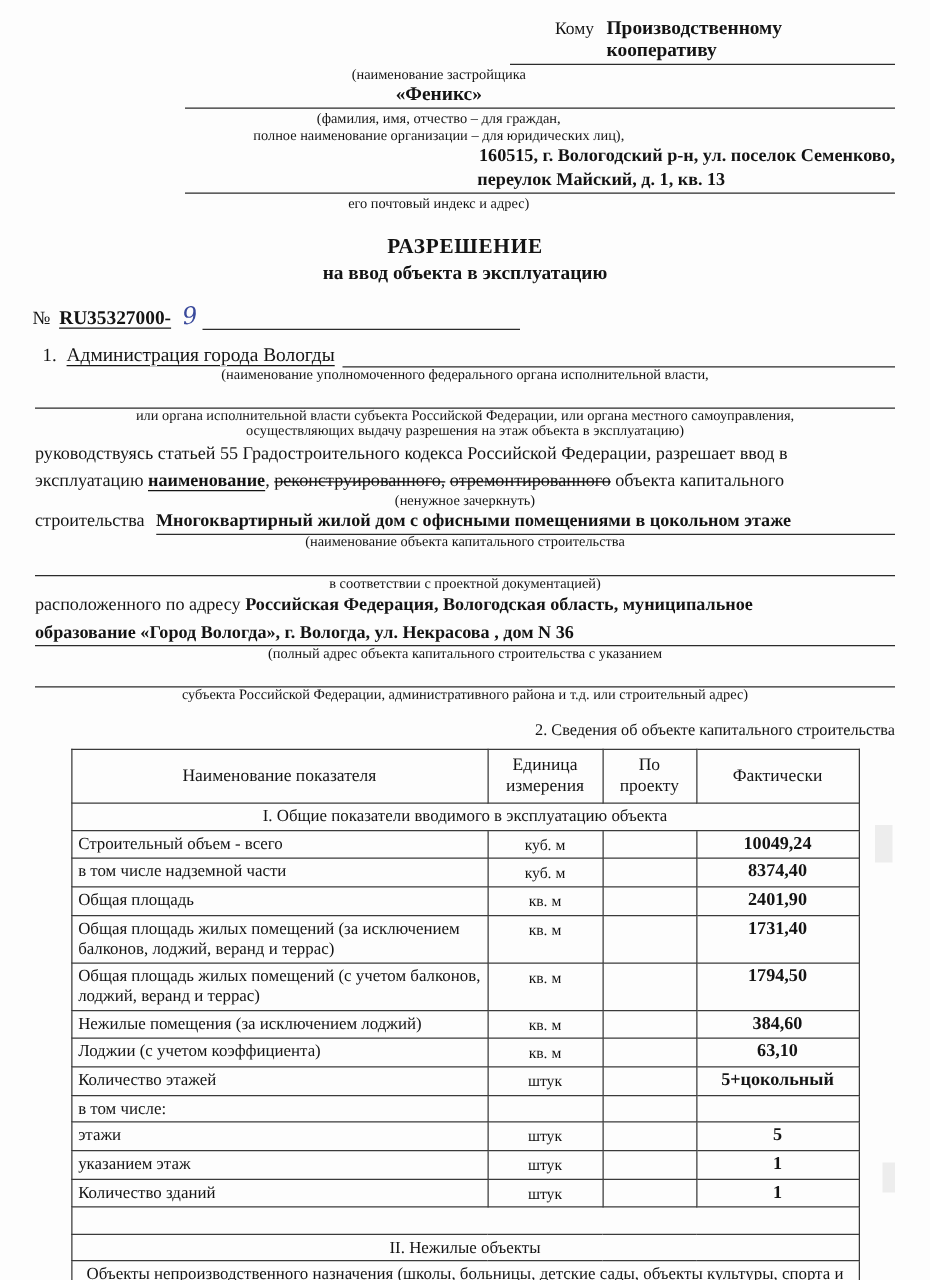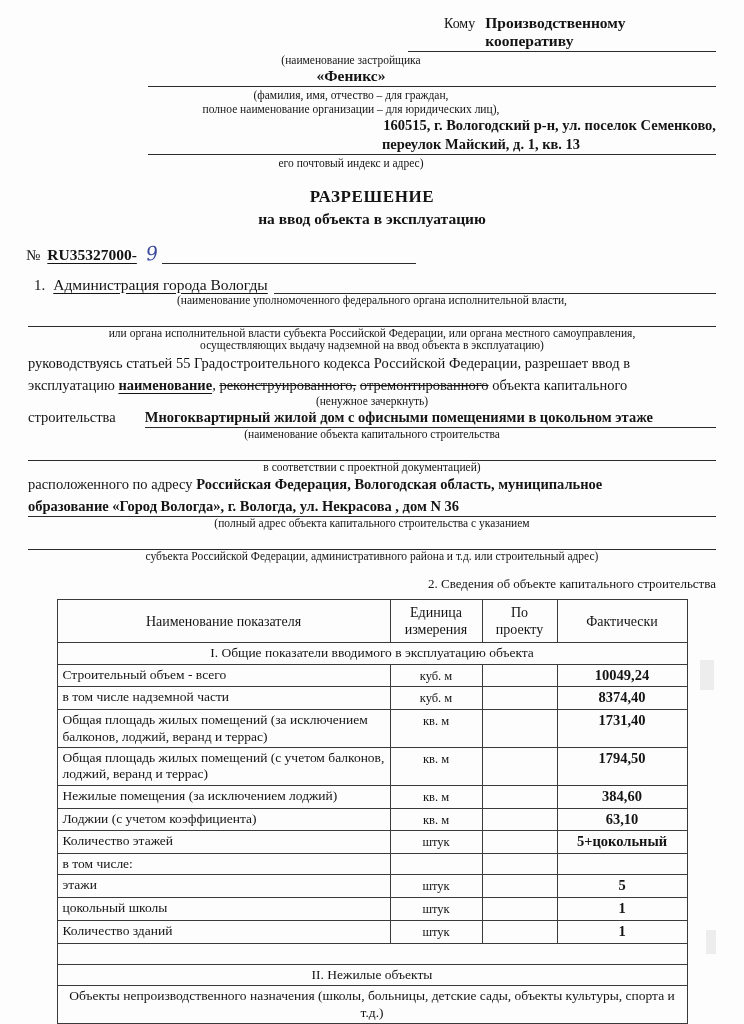--- a/index.html
+++ b/index.html
@@ -157,21 +157,20 @@
     line-height: 1.32;
     margin-top: 3px;
   }
   .para.j { text-align: left; }
   .inl-b { font-weight: bold; }
 
   .objrow {
     display: flex;
     align-items: baseline;
     margin-top: 2px;
-    gap: 20px;
   }
   .objrow .lbl { font-size: 14.5px; margin-right: 9px; white-space: nowrap; }
   .objrow .val {
     font-size: 14.5px;
     font-weight: bold;
     border-bottom: 1.2px solid #2b2b2b;
     flex: 1;
     padding-bottom: 1px;
   }
 
@@ -292,21 +291,21 @@
       <span class="idx">1.</span>
       <span class="orgname ul">Администрация города Вологды</span>
       <span class="fill"></span>
     </div>
 
     <div class="cap">(наименование уполномоченного федерального органа исполнительной власти,</div>
 
     <div class="blankrule"></div>
 
     <div class="cap">или органа исполнительной власти субъекта Российской Федерации, или органа местного самоуправления,</div>
-    <div class="cap">осуществляющих выдачу надземной на ввод объекта в эксплуатацию)</div>
+    <div class="cap">осуществляющих выдачу разрешения на этаж объекта в эксплуатацию)</div>
 
     <div class="para j">руководствуясь статьей 55 Градостроительного кодекса Российской Федерации, разрешает ввод в</div>
 
     <div class="para j">
       <span>эксплуатацию </span><span class="inl-b ul">наименование</span><span>,&nbsp;</span><span class="strike">реконструированного,</span><span>&nbsp;</span><span class="strike">отремонтированного</span><span> объекта капитального</span>
     </div>
 
     <div class="cap">(ненужное зачеркнуть)</div>
 
     <div class="objrow">
@@ -363,20 +362,26 @@
           <td class="proj"></td>
           <td class="fact">10049,24</td>
         </tr>
         <tr>
           <td class="name">в том числе надземной части</td>
           <td class="unit">куб. м</td>
           <td class="proj"></td>
           <td class="fact">8374,40</td>
         </tr>
         <tr>
+          <td class="name">Общая площадь</td>
+          <td class="unit">кв. м</td>
+          <td class="proj"></td>
+          <td class="fact">2401,90</td>
+        </tr>
+        <tr>
           <td class="name">Общая площадь жилых помещений (за исключением балконов, лоджий, веранд и террас)</td>
           <td class="unit">кв. м</td>
           <td class="proj"></td>
           <td class="fact">1731,40</td>
         </tr>
         <tr>
           <td class="name">Общая площадь жилых помещений (с учетом балконов, лоджий, веранд и террас)</td>
           <td class="unit">кв. м</td>
           <td class="proj"></td>
           <td class="fact">1794,50</td>
@@ -405,21 +410,21 @@
           <td class="proj"></td>
           <td class="fact"></td>
         </tr>
         <tr>
           <td class="name">этажи</td>
           <td class="unit">штук</td>
           <td class="proj"></td>
           <td class="fact">5</td>
         </tr>
         <tr>
-          <td class="name">цокольный школы</td>
+          <td class="name">указанием этаж</td>
           <td class="unit">штук</td>
           <td class="proj"></td>
           <td class="fact">1</td>
         </tr>
         <tr>
           <td class="name">Количество зданий</td>
           <td class="unit">штук</td>
           <td class="proj"></td>
           <td class="fact">1</td>
         </tr>

